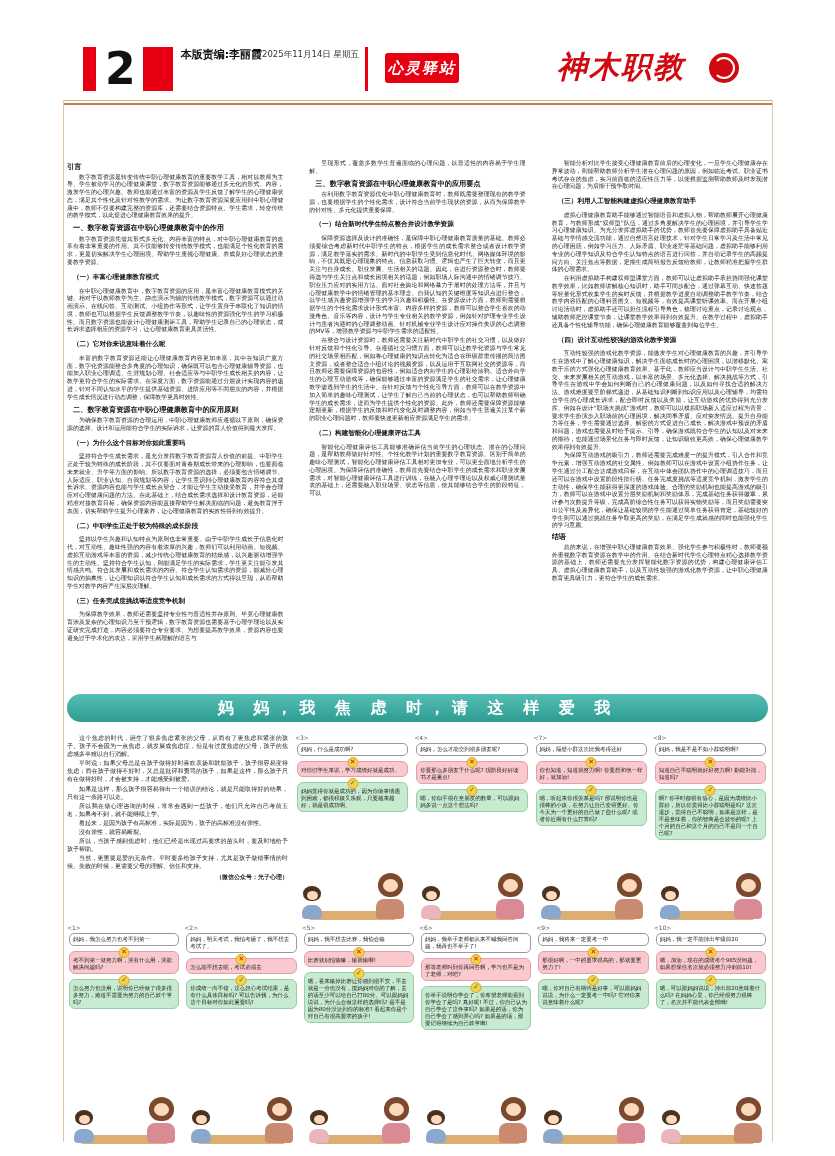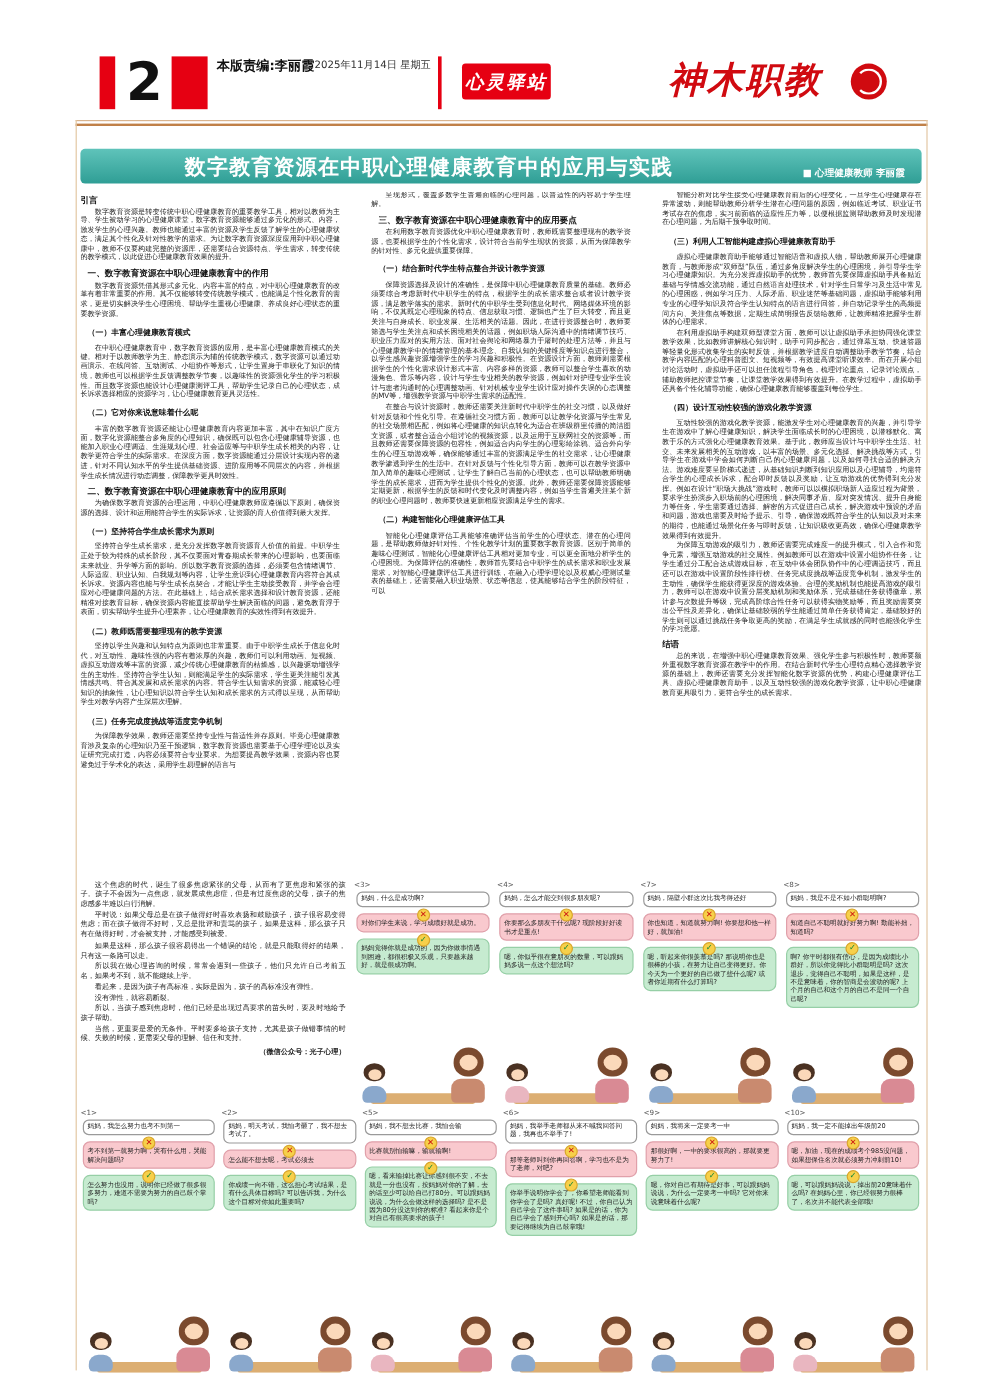--- a/index.html
+++ b/index.html
@@ -98,39 +98,35 @@
     <div class="masthead">
       <div class="masthead-text">神木职教</div>
       <div class="logo"></div>
     </div>
   </div>
   <div class="hdr-rule1"></div>
   <div class="hdr-rule2"></div>
   <div class="side-rule side-l"></div>
   <div class="side-rule side-r"></div>
 
-  <div class="art-titlebar">
-    <div class="art-title">数字教育资源在中职心理健康教育中的应用与实践</div>
-    <div class="art-byline">■ 心理健康教师 李丽霞</div>
-  </div>
   <div class="art-cols">
       <div class="col">
         <div class="blk h-intro">引言</div>
         <div class="blk p">数字教育资源是转变传统中职心理健康教育的重要教学工具，相对以教师为主导、学生被动学习的心理健康课堂，数字教育资源能够通过多元化的形式、内容，激发学生的心理兴趣。教师也能通过丰富的资源及学生反馈了解学生的心理健康状态，满足其个性化及针对性教学的需求。为让数字教育资源深度应用到中职心理健康中，教师不仅要构建完整的资源库，还需要结合资源特点、学生需求，转变传统的教学模式，以此促进心理健康教育效果的提升。</div>
         <div class="blk h1">一、数字教育资源在中职心理健康教育中的作用</div>
         <div class="blk p">数字教育资源凭借其形式多元化、内容丰富的特点，对中职心理健康教育的改革有着非常重要的作用。其不仅能够转变传统教学模式，也能满足个性化教育的需求，更是切实解决学生心理困境、帮助学生重视心理健康、养成良好心理状态的重要教学资源。</div>
         <div class="blk h2">（一）丰富心理健康教育模式</div>
         <div class="blk p">在中职心理健康教育中，数字教育资源的应用，是丰富心理健康教育模式的关键。相对于以教师教学为主、静态演示为辅的传统教学模式，数字资源可以通过动画演示、在线问答、互动测试、小组协作等形式，让学生置身于串联化了知识的情境，教师也可以根据学生反馈调整教学节奏，以趣味性的资源强化学生的学习积极性。而且数字资源也能设计心理健康测评工具，帮助学生记录自己的心理状态，成长诉求选择相应的资源学习，让心理健康教育更具灵活性。</div>
         <div class="blk h2">（二）它对你来说意味着什么呢</div>
         <div class="blk p">丰富的数字教育资源还能让心理健康教育内容更加丰富，其中在知识广度方面，数字化资源能整合多角度的心理知识，确保既可以包含心理健康辅导资源，也能加入职业心理调适、生涯规划心理、社会适应等与中职学生成长相关的内容，让教学更符合学生的实际需求。在深度方面，数字资源能通过分层设计实现内容的递进，针对不同认知水平的学生提供基础资源、进阶应用等不同层次的内容，并根据学生成长情况进行动态调整，保障教学更具时效性。</div>
         <div class="blk h1">二、数字教育资源在中职心理健康教育中的应用原则</div>
         <div class="blk p">为确保数字教育资源的合理运用，中职心理健康教师应遵循以下原则，确保资源的选择、设计和运用能符合学生的实际诉求，让资源的育人价值得到最大发挥。</div>
-        <div class="blk h2">（一）坚持符合学生成长需求为原则</div>
+        <div class="blk h2">（一）为什么这个目标对你如此重要吗</div>
         <div class="blk p">坚持符合学生成长需求，是充分发挥数字教育资源育人价值的前提。中职学生正处于较为特殊的成长阶段，其不仅要面对青春期成长带来的心理影响，也要面临未来就业、升学等方面的影响。所以数字教育资源的选择，必须要包含情绪调节、人际适应、职业认知、自我规划等内容，让学生意识到心理健康教育内容符合其成长诉求。资源内容也能与学生成长点契合，才能让学生主动接受教育，并学会合理应对心理健康问题的方法。在此基础上，结合成长需求选择和设计教育资源，还能精准对接教育目标，确保资源内容能直接帮助学生解决面临的问题，避免教育浮于表面，切实帮助学生提升心理素养，让心理健康教育的实效性得到有效提升。</div>
-        <div class="blk h2">（二）教师既需要整理现有的教学资源</div>
+        <div class="blk h2">（二）中职学生正处于较为特殊的成长阶段</div>
         <div class="blk p">坚持以学生兴趣和认知特点为原则也非常重要。由于中职学生成长于信息化时代，对互动性、趣味性强的内容有着浓厚的兴趣，教师们可以利用动画、短视频、虚拟互动游戏等丰富的资源，减少传统心理健康教育的枯燥感，以兴趣驱动增强学生的主动性。坚持符合学生认知，则能满足学生的实际需求，学生更关注能引发其情感共鸣、符合其发展和成长需求的内容。符合学生认知需求的资源，能减轻心理知识的抽象性，让心理知识以符合学生认知和成长需求的方式得以呈现，从而帮助学生对教学内容产生深层次理解。</div>
         <div class="blk h2">（三）任务完成度挑战等适度竞争机制</div>
         <div class="blk p">为保障教学效果，教师还需要坚持专业性与普适性并存原则。毕竟心理健康教育涉及复杂的心理知识乃至干预逻辑，数字教育资源也需要基于心理学理论以及实证研究完成打造，内容必须要符合专业要求。为想要提高教学效果，资源内容也要避免过于学术化的表达，采用学生易理解的语言与</div>
       </div>
       <div class="col">
         <div class="blk p">呈现形式，覆盖多数学生普遍面临的心理问题，以普适性的内容易于学生理解。</div>
         <div class="blk h1">三、数字教育资源在中职心理健康教育中的应用要点</div>
         <div class="blk p">在利用数字教育资源优化中职心理健康教育时，教师既需要整理现有的教学资源，也要根据学生的个性化需求，设计符合当前学生现状的资源，从而为保障教学的针对性、多元化提供重要保障。</div>
         <div class="blk h2">（一）结合新时代学生特点整合并设计教学资源</div>
         <div class="blk p">保障资源选择及设计的准确性，是保障中职心理健康教育质量的基础。教师必须要综合考虑新时代中职学生的特点，根据学生的成长需求整合或者设计教学资源，满足教学落实的需求。新时代的中职学生受到信息化时代、网络媒体环境的影响，不仅其既定心理现象的特点、信息获取习惯、逻辑也产生了巨大转变，而且更关注与自身成长、职业发展、生活相关的话题。因此，在进行资源整合时，教师要筛选与学生关注点和成长困境相关的话题，例如职场人际沟通中的情绪调节技巧、职业压力应对的实用方法、面对社会舆论和网络暴力于屠时的处理方法等，并且与心理健康教学中的情绪管理的基本理念、自我认知的关键维度等知识点进行整合，以学生感兴趣资源增强学生的学习兴趣和积极性。在资源设计方面，教师则需要根据学生的个性化需求设计形式丰富、内容多样的资源，教师可以整合学生喜欢的动漫角色、音乐等内容，设计与学生专业相关的教学资源，例如针对护理专业学生设计与患者沟通时的心理调整动画、针对机械专业学生设计应对操作失误的心态调整的MV等，增强教学资源与中职学生需求的适配性。</div>
@@ -144,20 +140,21 @@
         <div class="blk p">虚拟心理健康教育助手能够通过智能语音和虚拟人物，帮助教师展开心理健康教育，与教师形成“双师型”队伍，通过多角度解决学生的心理困境，并引导学生学习心理健康知识。为充分发挥虚拟助手的优势，教师首先要保障虚拟助手具备贴近基础与学情感交流功能，通过自然语言处理技术，针对学生日常学习及生活中常见的心理困惑，例如学习压力、人际矛盾、职业迷茫等基础问题，虚拟助手能够利用专业的心理学知识及符合学生认知特点的语言进行回答，并自动记录学生的高频提问方向、关注焦点等数据，定期生成简明报告反馈给教师，让教师精准把握学生群体的心理需求。</div>
         <div class="blk p">在利用虚拟助手构建双师型课堂方面，教师可以让虚拟助手承担协同强化课堂教学效果，比如教师讲解核心知识时，助手可同步配合，通过弹幕互动、快速答题等轻量化形式收集学生的实时反馈，并根据教学进度自动调整助手教学节奏，结合教学内容匹配的心理科普图文、短视频等，有效提高课堂听课效率。而在开展小组讨论活动时，虚拟助手还可以担任流程引导角色，梳理讨论重点，记录讨论观点，辅助教师把控课堂节奏，让课堂教学效果得到有效提升。在教学过程中，虚拟助手还具备个性化辅导功能，确保心理健康教育能够覆盖到每位学生。</div>
         <div class="blk h2">（四）设计互动性较强的游戏化教学资源</div>
         <div class="blk p">互动性较强的游戏化教学资源，能激发学生对心理健康教育的兴趣，并引导学生在游戏中了解心理健康知识，解决学生面临成长时的心理困境，以潜移默化、寓教于乐的方式强化心理健康教育效果。基于此，教师应当设计与中职学生生活、社交、未来发展相关的互动游戏，以丰富的场景、多元化选择、解决挑战等方式，引导学生在游戏中学会如何判断自己的心理健康问题，以及如何寻找合适的解决方法。游戏难度要呈阶梯式递进，从基础知识判断到知识应用以及心理辅导，均需符合学生的心理成长诉求，配合即时反馈以及奖励，让互动游戏的优势得到充分发挥。例如在设计“职场大挑战”游戏时，教师可以以模拟职场新人适应过程为背景，要求学生扮演步入职场前的心理困境，解决同事矛盾、应对突发情况、提升自身能力等任务，学生需要通过选择、解密的方式促进自己成长，解决游戏中预设的矛盾和问题，游戏也需要及时给予提示、引导，确保游戏既符合学生的认知以及对未来的期待，也能通过场景化任务与即时反馈，让知识吸收更高效，确保心理健康教学效果得到有效提升。</div>
         <div class="blk p">为保障互动游戏的吸引力，教师还需要完成难度一的提升模式，引入合作和竞争元素，增强互动游戏的社交属性。例如教师可以在游戏中设置小组协作任务，让学生通过分工配合达成游戏目标，在互动中体会团队协作中的心理调适技巧，而且还可以在游戏中设置阶段性排行榜、任务完成度挑战等适度竞争机制，激发学生的主动性，确保学生能获得更深度的游戏体验。合理的奖励机制也能提高游戏的吸引力，教师可以在游戏中设置分层奖励机制和奖励体系，完成基础任务获得徽章，累计参与次数提升等级，完成高阶综合性任务可以获得实物奖励等，而且奖励需要突出公平性及差异化，确保让基础较弱的学生能通过简单任务获得肯定，基础较好的学生则可以通过挑战任务争取更高的奖励，在满足学生成就感的同时也能强化学生的学习意愿。</div>
         <div class="blk h-intro">结语</div>
         <div class="blk p">总的来说，在增强中职心理健康教育效果、强化学生参与积极性时，教师要额外重视数字教育资源在教学中的作用。在结合新时代学生心理特点精心选择教学资源的基础上，教师还需要充分发挥智能化数字资源的优势，构建心理健康评估工具、虚拟心理健康教育助手，以及互动性较强的游戏化教学资源，让中职心理健康教育更具吸引力，更符合学生的成长需求。</div>
       </div>
     </div>
 
+  <div class="feat-banner">妈 妈，我 焦 虑 时，请 这 样 爱 我</div>
   <div class="comic">
     <div class="comic-top">
       <div class="intro">
           <p>这个焦虑的时代，诞生了很多焦虑紧张的父母，从而有了更焦虑和紧张的孩子。孩子不会因为一点焦虑，就发展成焦虑症，但是有过度焦虑的父母，孩子的焦虑感多半难以自行消解。</p>
           <p>平时说：如果父母总是在孩子做得好时喜欢表扬和鼓励孩子，孩子很容易变得焦虑；而在孩子做得不好时，又总是批评和责骂的孩子，如果是这样，那么孩子只有在做得好时，才会被支持，才能感受到被爱。</p>
           <p>如果是这样，那么孩子很容易得出一个错误的结论，就是只能取得好的结果，只有这一条路可以走。</p>
           <p>所以我在做心理咨询的时候，常常会遇到一些孩子，他们只允许自己考前五名，如果考不到，就不能继续上学。</p>
           <p>看起来，是因为孩子有高标准，实际是因为，孩子的高标准没有弹性。</p>
           <p>没有弹性，就容易断裂。</p>
           <p>所以，当孩子感到焦虑时，他们已经是出现过高要求的苗头时，要及时地给予孩子帮助。</p>

